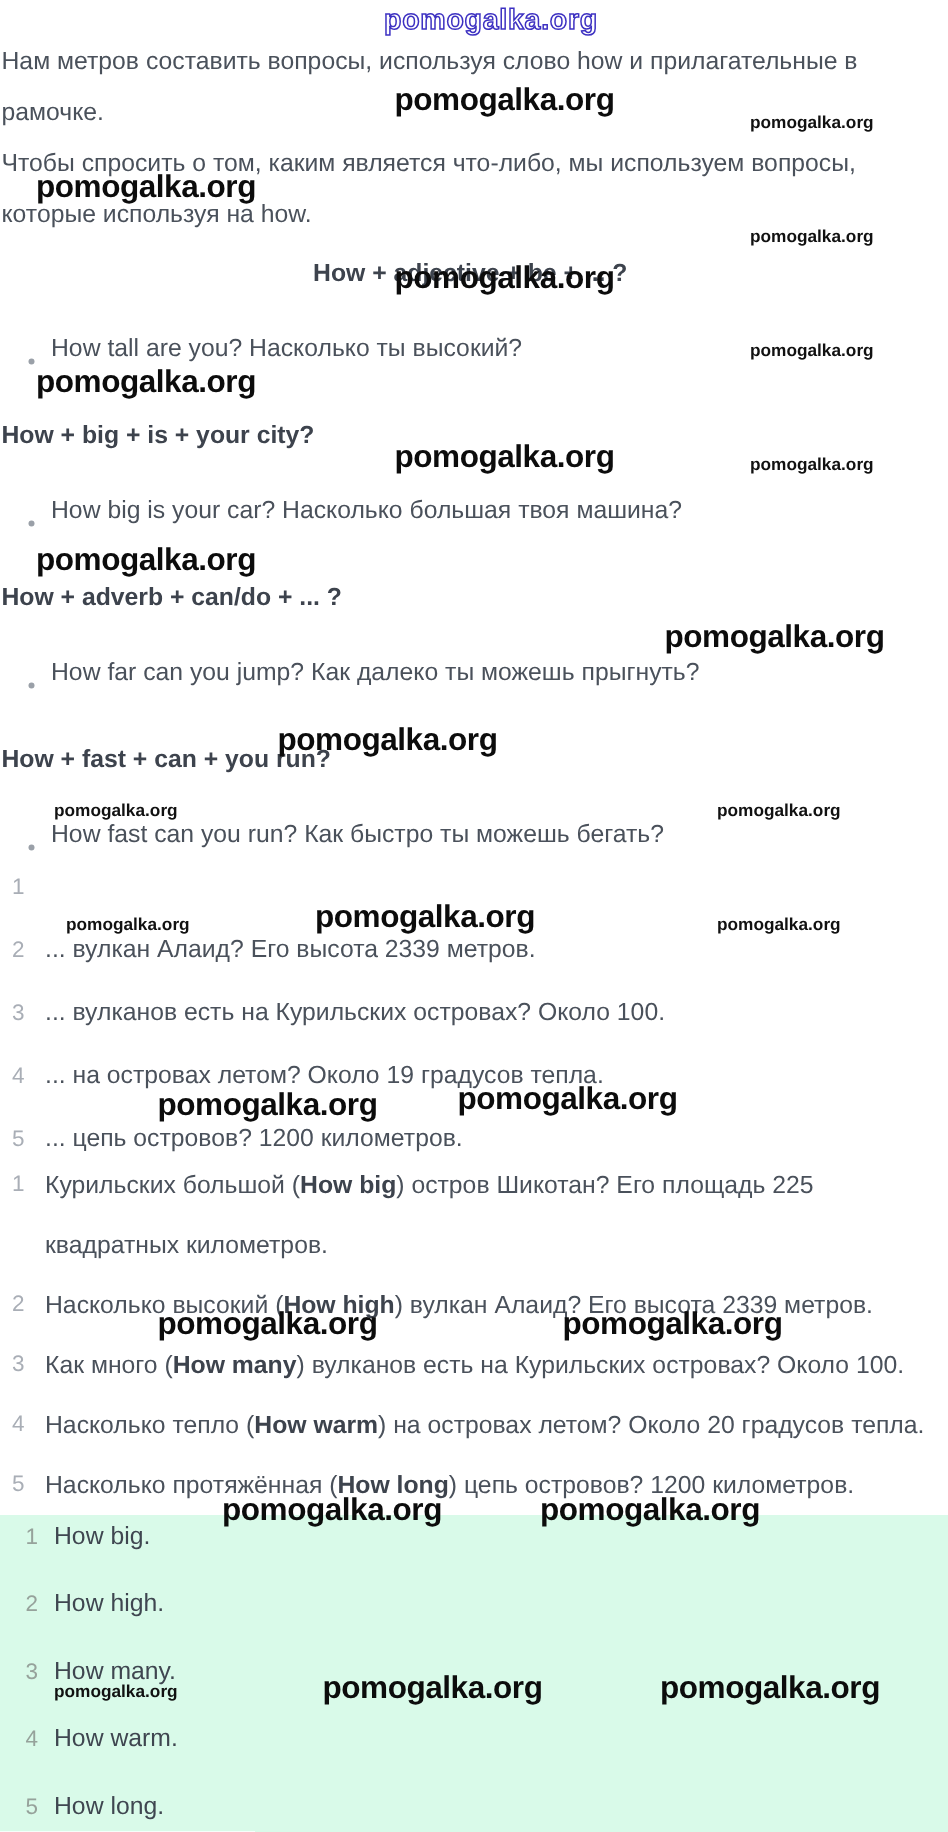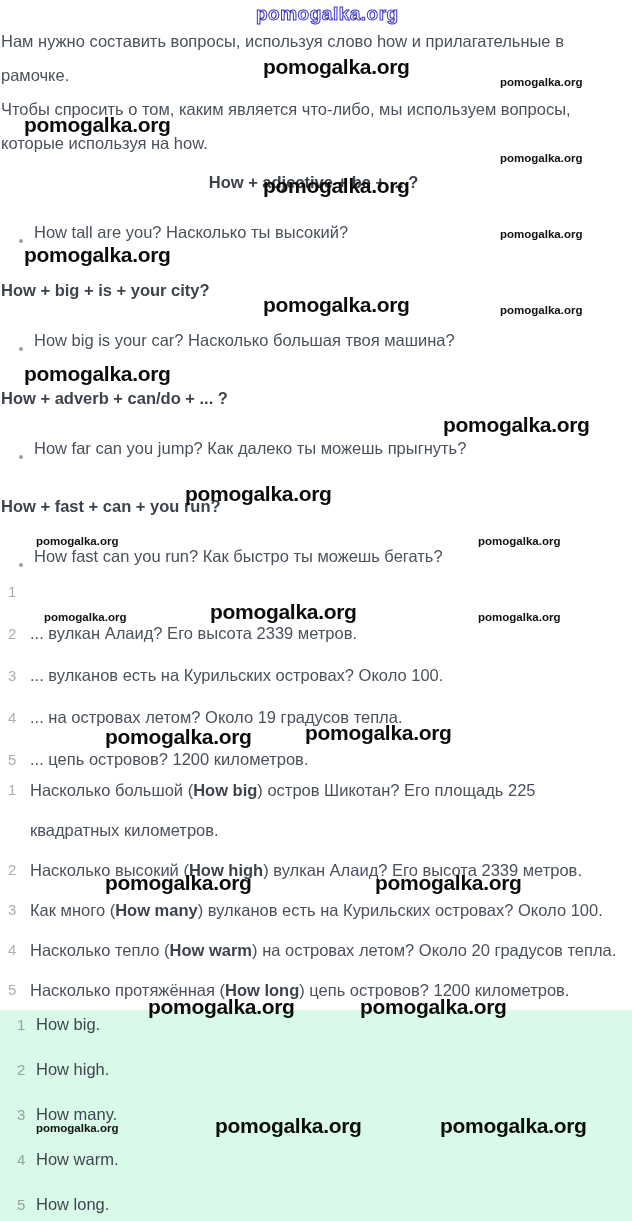--- a/index.html
+++ b/index.html
@@ -51,21 +51,21 @@
   .wm-outline {
     font-size:19px; font-weight:700; letter-spacing:0.5px;
     color:#3d31c2; -webkit-text-fill-color:transparent; -webkit-text-stroke:1px #3d31c2;
   }
 </style>
 </head>
 <body>
 
 <div class="content">
 
-  <p class="intro">Нам нужно составить вопросы, используя слово how и прилагательные в
+  <p class="intro">Нам метров составить вопросы, используя слово how и прилагательные в
 рамочке.</p>
   <p class="intro">Чтобы спросить о том, каким является что-либо, мы используем вопросы,
 которые используя на how.</p>
 
   <div class="rule">
     <h2 class="rule-h">How + adjective + be + ... ?</h2>
     <div class="bullet-row">
       <span class="dot"></span>
       <span>How tall are you? Насколько ты высокий?</span>
     </div>
@@ -113,21 +113,21 @@
     </div>
     <div class="q-item">
       <span class="num">5</span>
       <span>... цепь островов? 1200 километров.</span>
     </div>
   </div>
 
   <div class="alist">
     <div class="a-item">
       <span class="num">1</span>
-      <span class="a-text"><span>Насколько большой (</span><span class="a-bold">How big</span><span>) остров Шикотан? Его площадь 225
+      <span class="a-text"><span>Курильских большой (</span><span class="a-bold">How big</span><span>) остров Шикотан? Его площадь 225
 квадратных километров.</span></span>
     </div>
     <div class="a-item">
       <span class="num">2</span>
       <span class="a-text"><span>Насколько высокий (</span><span class="a-bold">How high</span><span>) вулкан Алаид? Его высота 2339 метров.</span></span>
     </div>
     <div class="a-item">
       <span class="num">3</span>
       <span class="a-text"><span>Как много (</span><span class="a-bold">How many</span><span>) вулканов есть на Курильских островах? Около 100.</span></span>
     </div>

